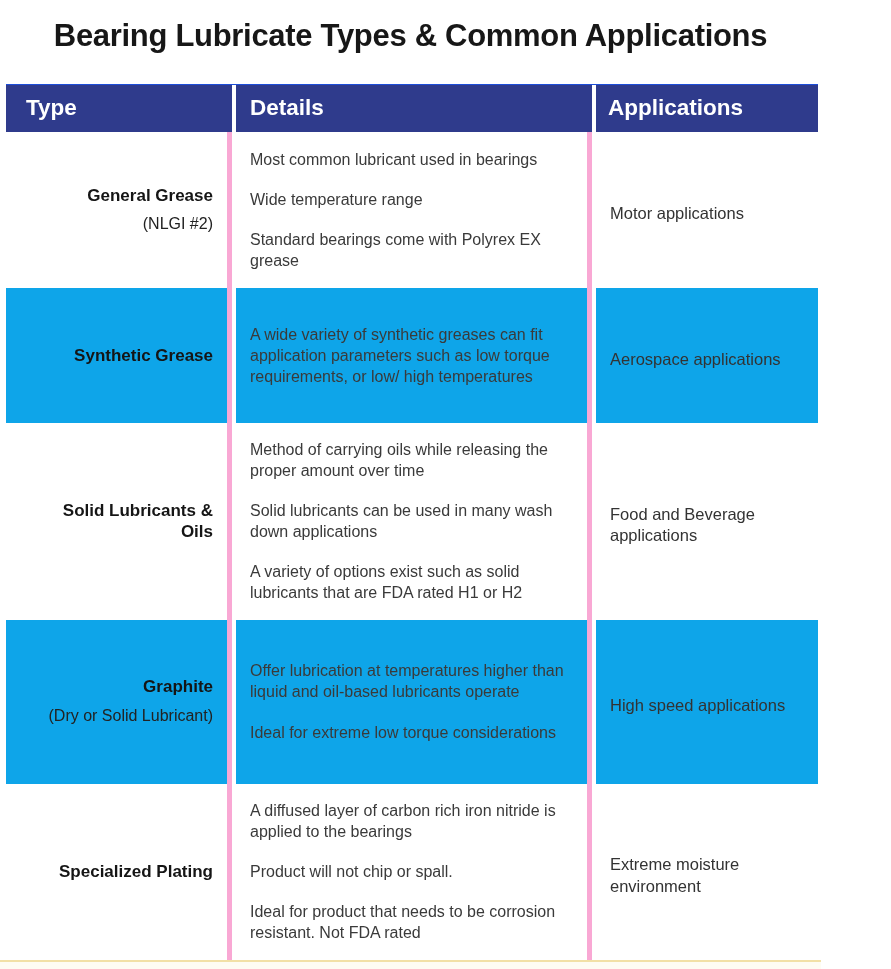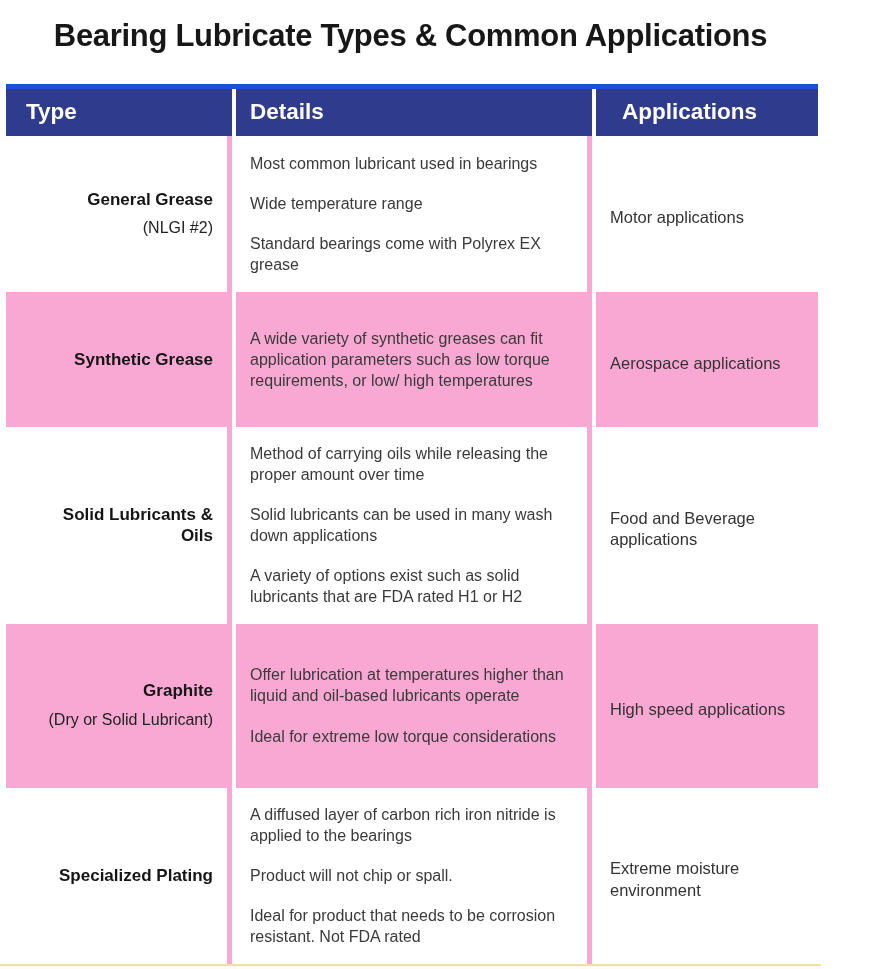--- a/index.html
+++ b/index.html
@@ -30,44 +30,44 @@
     margin: 27px 3px 0 6px; 
     flex: 0 0 auto;
   }
   .hrow, .brow {
     display: grid;
     grid-template-columns: 226px 356px 1fr;
     column-gap: 4px;
     background: #ffffff; 
   }
   .hrow {
-    border-top: 5px solid #1d4ed8;
+    border-top: 1px solid #1d4ed8;
     min-height: 47px;
   }
   .hcell {
     background: #2F3B8C;
     color: #ffffff;
     font-weight: 700;
     font-size: 22.5px;
     display: flex;
     align-items: center;
     box-sizing: border-box;
   }
   .hcell.c1 { padding-left: 20px; }
   .hcell.c2 { padding-left: 14px; }
-  .hcell.c3 { padding-left: 26px; }
+  .hcell.c3 { padding-left: 12px; }
 
   .bcell {
     background: #ffffff;
     box-sizing: border-box;
     display: flex;
     flex-direction: column;
     justify-content: center;
   }
-  .brow.alt .bcell { background: #f9a8d4; }
+  .brow.alt .bcell { background: #0ea5e9; }
   .bcell.c1, .bcell.c2 { border-right: 5px solid #f9a8d4; gap: 8px; }
 
   .brow:nth-child(1) { min-height: 156px; }
   .brow:nth-child(2) { min-height: 135px; }
   .brow:nth-child(3) { min-height: 193px; }
   .brow:nth-child(4) { min-height: 164px; }
   .brow:nth-child(5) { min-height: 176px; }
 
   .bcell.c1 { padding: 10px 14px 10px 20px; text-align: right; }
   .bcell.c2 { padding: 16px 20px 16px 14px; }

